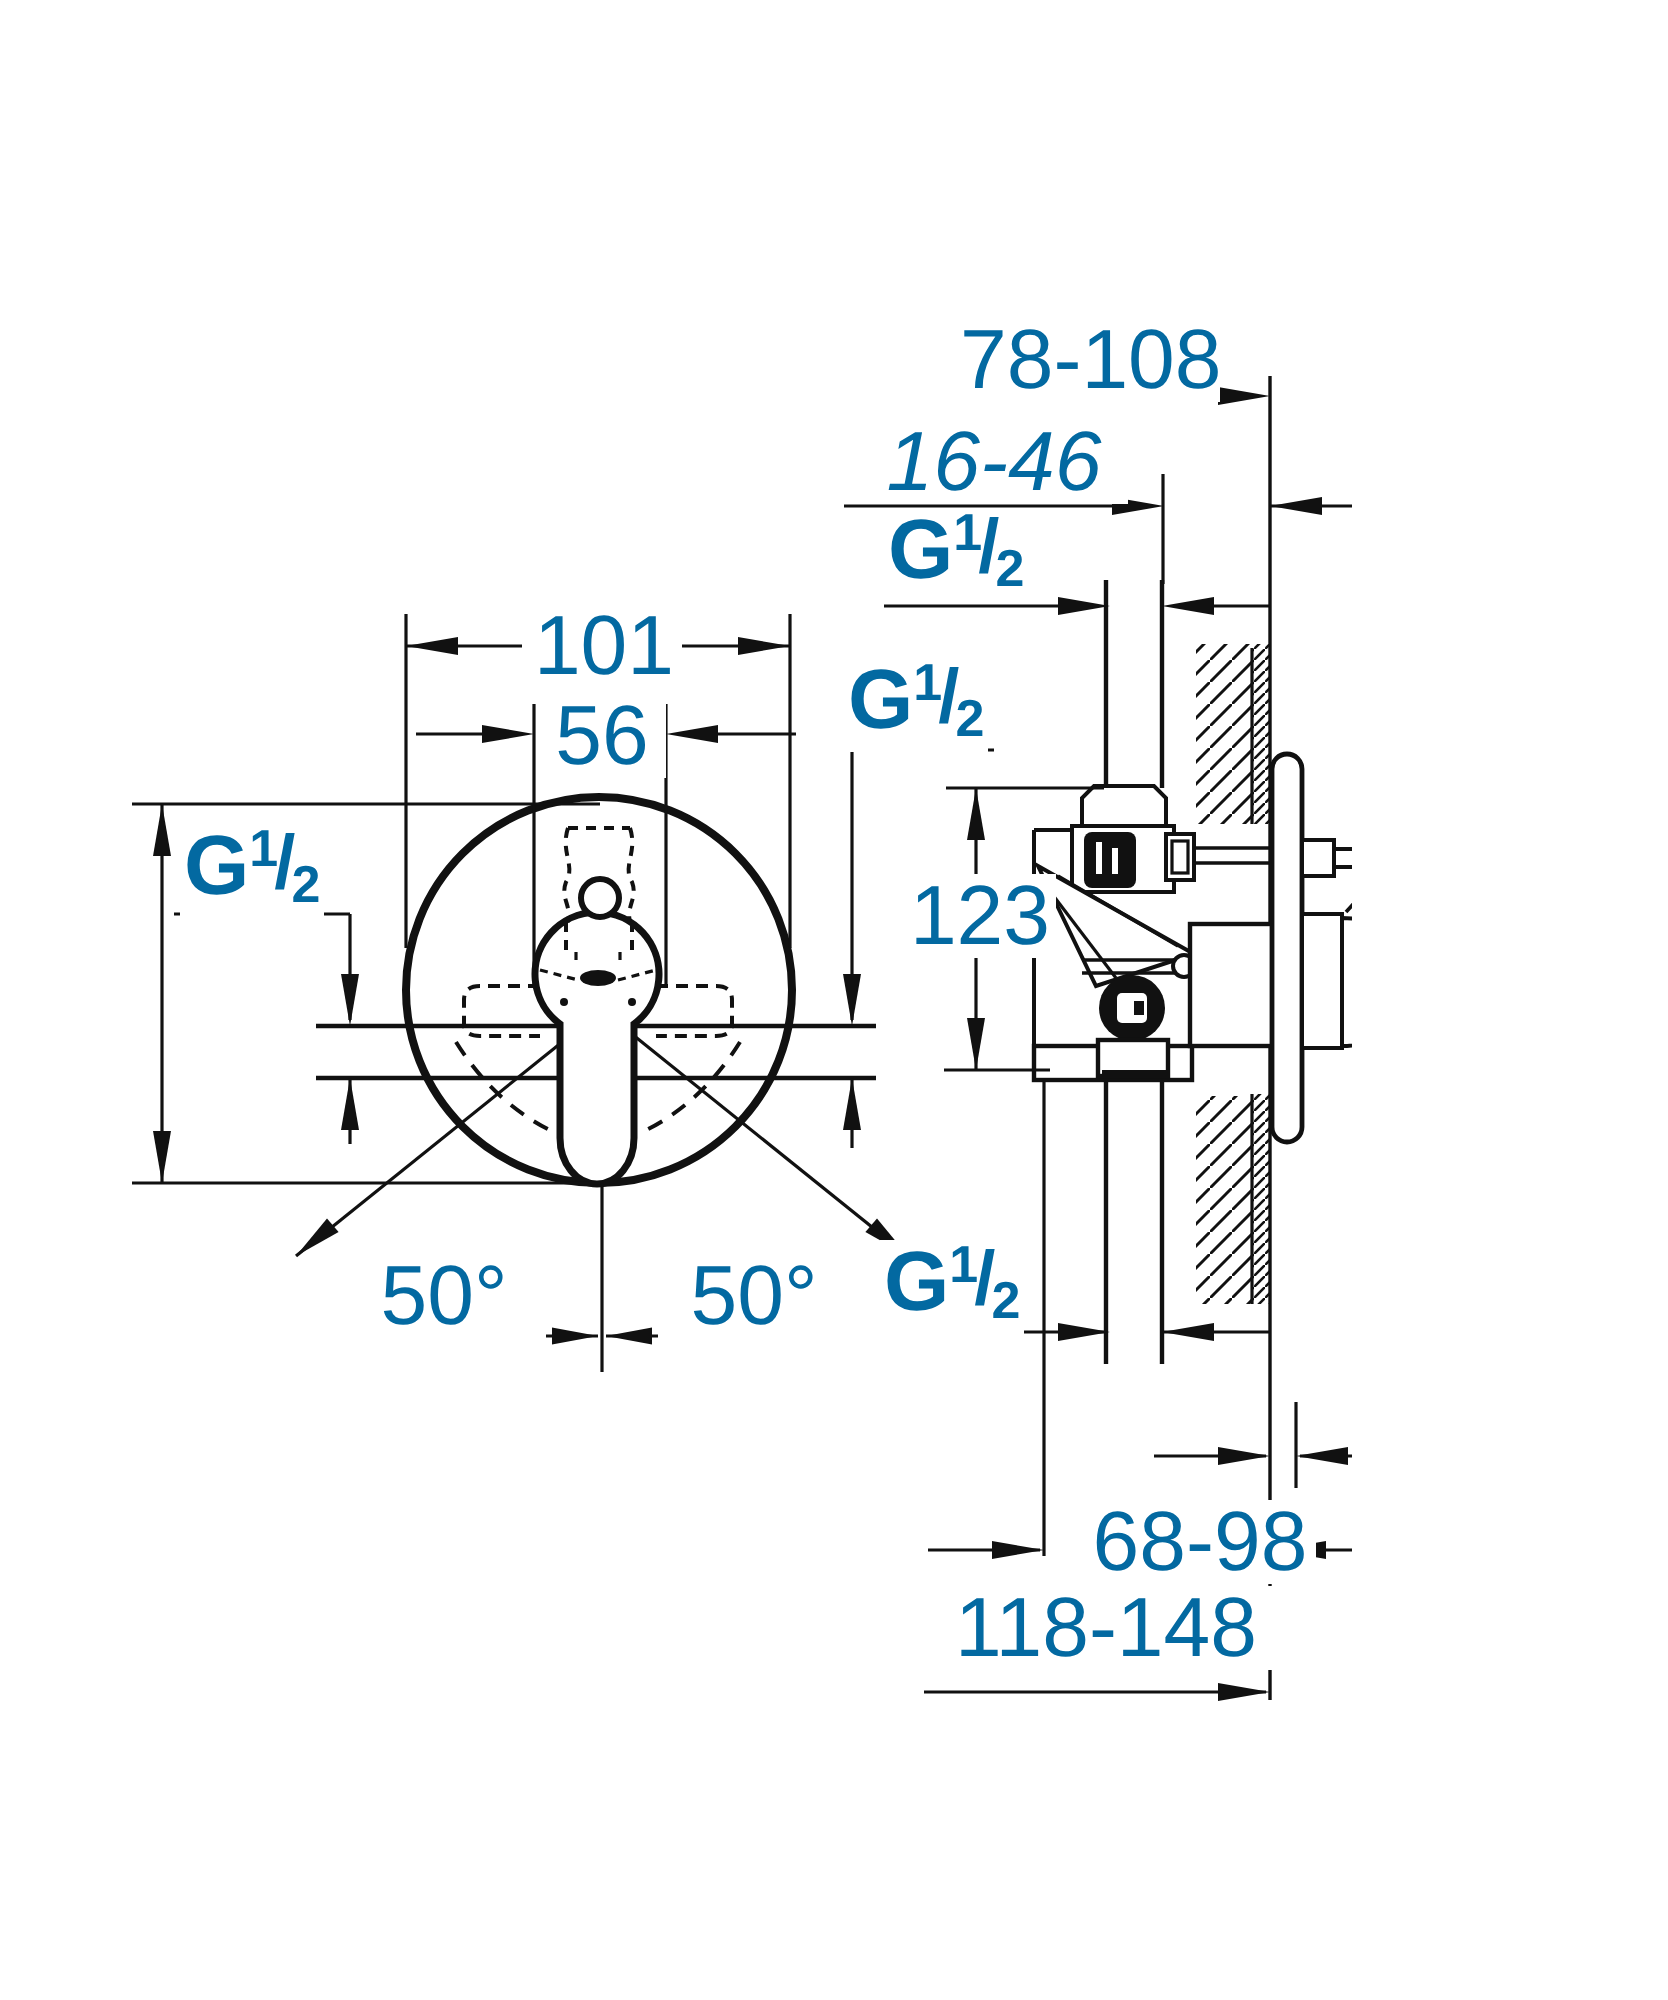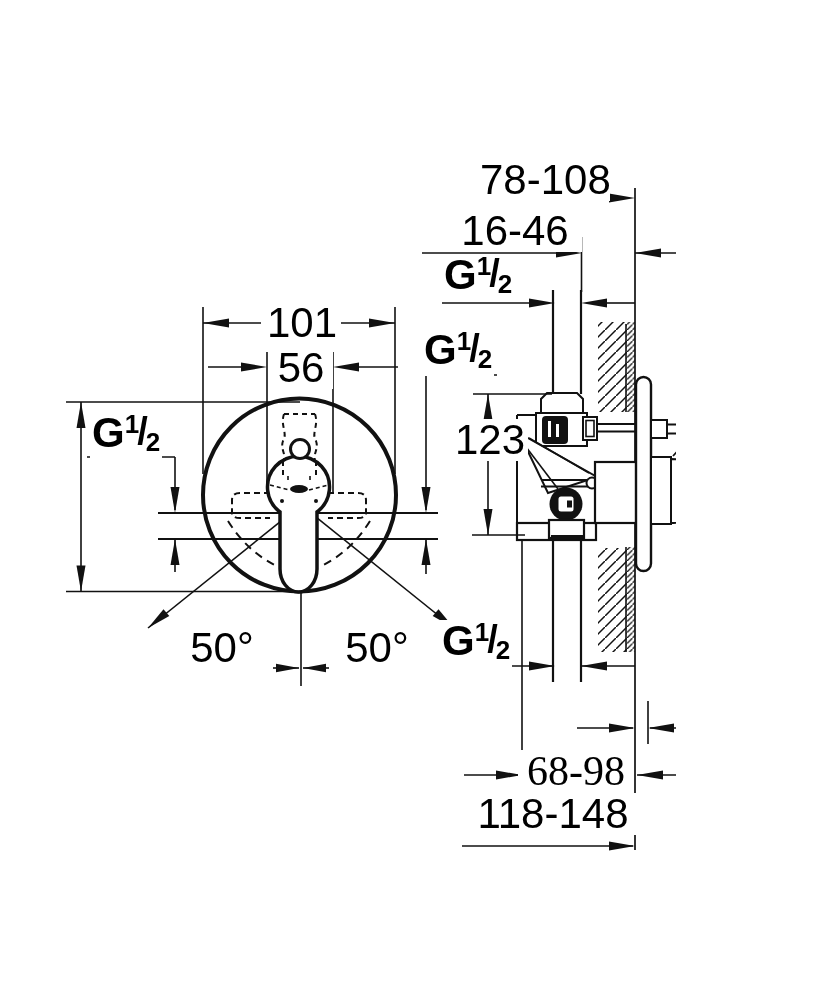--- a/index.html
+++ b/index.html
@@ -1,17 +1,17 @@
 <!DOCTYPE html>
 <html><head>
 <meta charset="utf-8">
 <style>
   html,body{margin:0;padding:0;background:#fff;}
   .stage{position:relative;width:676px;height:1000px;background:#fff;overflow:hidden;
-         font-family:"Liberation Sans", sans-serif;color:#000000;}
+         font-family:"Liberation Sans", sans-serif;color:#0369a1;}
   .stage svg{position:absolute;left:0;top:0;}
   .dim{position:absolute;font-size:42px;line-height:42px;text-align:center;
        white-space:nowrap;background:#fff;padding:0 2px;}
   .gl{position:absolute;font-size:42px;line-height:42px;white-space:nowrap;background:#fff;padding:0 2px;font-weight:bold;}
   .gl .sup{font-size:26px;position:relative;top:-14px;}
   .gl .slash{font-size:38px;position:relative;top:-3px;margin-left:-2px;margin-right:-2px;}
   .gl .sub{font-size:26px;position:relative;top:4px;}
 </style>
 </head>
 <body>
@@ -218,28 +218,28 @@
     <polygon points="635,728 609,723.5 609,732.5"></polygon>
         <polygon points="648,728 674,723.5 674,732.5"></polygon>
     <polygon points="522,775 496,770.5 496,779.5"></polygon>
         <polygon points="637,775 663,770.5 663,779.5"></polygon>
     <polygon points="635,846 609,841.5 609,850.5"></polygon>
         <polygon points="771,845 797,840.5 797,849.5"></polygon>
   </g>
 </svg>
 
 <div class="dim" style="left:478px;top:159px;width:128px;">78-108</div>
-<div class="dim" style="left:448px;top:210px;width:130px;">16-46</div>
+<div class="dim" style="left:430px;top:210px;width:130px;font-style:italic;">16-46</div>
 <div class="dim" style="left:263px;top:302px;width:74px;">101</div>
 <div class="dim" style="left:269px;top:347px;width:60px;">56</div>
-<div class="dim" style="left:452px;top:419px;width:72px;">123</div>
+<div class="dim" style="left:452px;top:437px;width:72px;">123</div>
 <div class="dim" style="left:183px;top:627px;width:74px;">50°</div>
 <div class="dim" style="left:338px;top:627px;width:74px;">50°</div>
 <div class="dim" style="left:697px;top:684px;width:60px;">12</div>
-<div class="dim" style="left:518px;top:750px;width:112px;font-family:Liberation Serif, serif;">68-98</div>
+<div class="dim" style="left:542px;top:750px;width:112px;">68-98</div>
 <div class="dim" style="left:468px;top:793px;width:166px;">118-148</div>
 
 <div class="gl" style="left:90px;top:412px;">
   <span>G</span><span class="sup">1</span><span class="slash">/</span><span class="sub">2</span>
 </div>
 <div class="gl" style="left:422px;top:329px;">
   <span>G</span><span class="sup">1</span><span class="slash">/</span><span class="sub">2</span>
 </div>
 <div class="gl" style="left:442px;top:254px;">
   <span>G</span><span class="sup">1</span><span class="slash">/</span><span class="sub">2</span>

